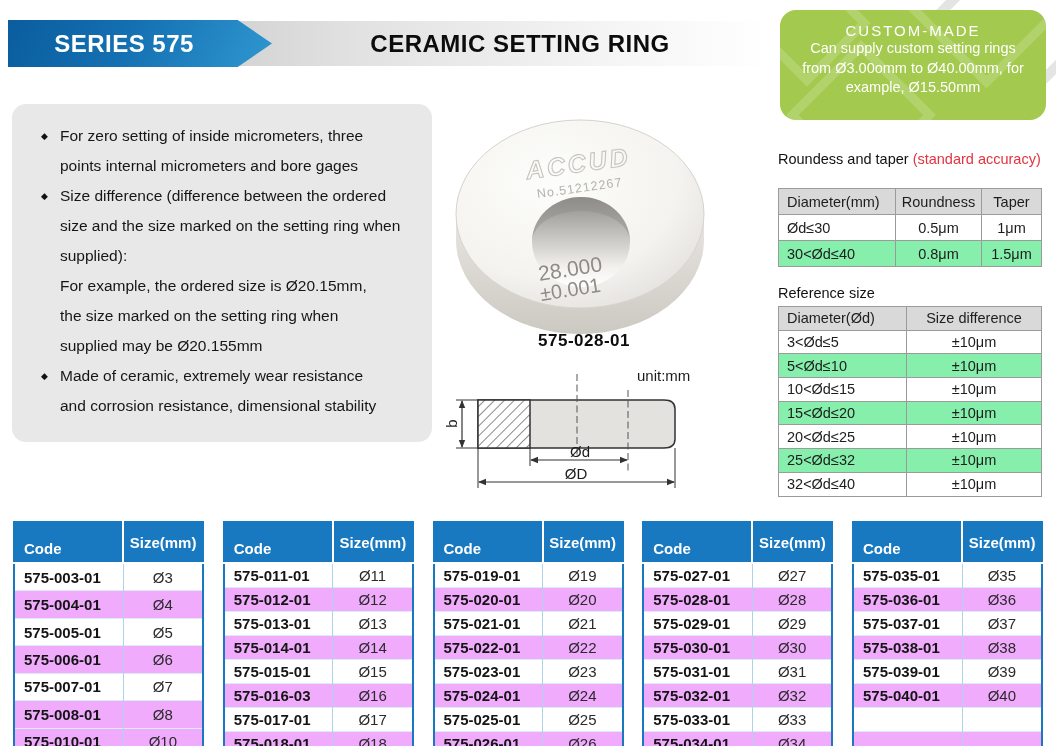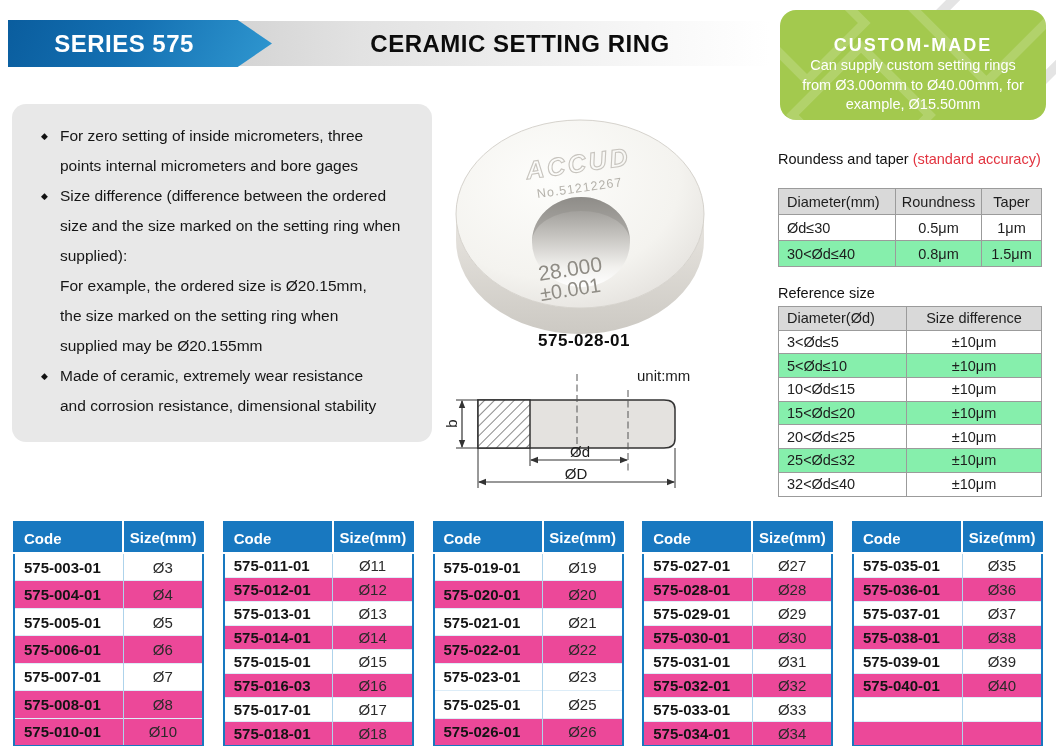--- a/index.html
+++ b/index.html
@@ -18,21 +18,21 @@
     font-size:24px;font-weight:bold;color:#0c0c0c;letter-spacing:.5px;}
 
   
   .corner-wm{right:-28px;top:-46px;width:110px;height:110px;border:10px solid #e4e4e4;transform:rotate(45deg);}
   .custom{left:780px;top:10px;width:266px;height:110px;background:#a3c94e;border-radius:16px;
     overflow:hidden;color:#fff;text-align:center;}
   .custom .wm{position:absolute;border:9px solid rgba(255,255,255,.17);transform:rotate(45deg);}
   .wm1{left:-18px;top:-32px;width:72px;height:72px;}
   .wm2{left:28px;top:52px;width:88px;height:88px;}
   .wm3{left:150px;top:-58px;width:95px;height:95px;}
-  .custom-title{position:relative;margin-top:25px;font-size:18px;font-weight:bold;letter-spacing:2px;}
+  .custom-title{position:relative;margin-top:12px;font-size:15px;font-weight:normal;letter-spacing:2px;}
   .custom-line{position:relative;font-size:14.5px;line-height:19.5px;}
   .custom-line:first-of-type{margin-top:6px;}
 
   
   .features{left:12px;top:104px;width:420px;height:338px;background:#e8e8e8;border-radius:14px;
     padding-top:17px;box-sizing:border-box;}
   .feat-line{position:relative;margin:0 14px 0 48px;height:30px;line-height:30px;
     font-size:15.5px;color:#161616;white-space:nowrap;}
   .feat-line .bullet{position:absolute;left:-19px;top:0;font-size:9px;color:#111;}
 
@@ -63,27 +63,27 @@
   .spec th{background:#d9d9d9;font-weight:normal;text-align:left;}
   .spec .c{text-align:center;padding:0;}
   .spec tr.alt td{background:#86efac;}
   .acc{left:778px;top:188px;}
   .ref{left:778px;top:306px;}
   .ref th,.ref td{height:22.7px;}
 
   
   .codes{left:13px;top:521px;width:1030px;display:flex;justify-content:space-between;}
   table.code{border-collapse:collapse;table-layout:fixed;width:191px;border:2px solid #1878c0;font-size:15px;}
-  .code th{background:#1878c0;color:#fff;height:27px;text-align:left;padding:2px 0 0 9px;
+  .code th{background:#1878c0;color:#fff;height:27px;text-align:left;padding:12px 0 0 9px;
     border-bottom:2px solid #fff;}
   .code th+th{border-left:2px solid #fff;text-align:center;padding:0;margin-left:32px;}
   .code td{height:23px;border-top:1px solid #ddedf8;padding:0;}
   .code td.codecell{font-weight:bold;padding-left:9px;color:#141414;}
   .code td.sizecell{text-align:center;color:#2a2a2a;border-left:1px solid #aed3eb;}
-  .code tr.alt td{background:#ec4899;}
+  .code tr.alt td{background:#f0abfc;}
 </style>
 </head>
 <body>
 
 <div class="abs corner-wm"></div>
 
 <div class="abs banner-gray"></div>
 <div class="abs banner-blue">
   <span>SERIES 575</span>
 </div>
@@ -394,20 +394,24 @@
           <td class="sizecell">Ø21</td>
         </tr>
       <tr class="alt">
           <td class="codecell">575-022-01</td>
           <td class="sizecell">Ø22</td>
         </tr>
       <tr>
           <td class="codecell">575-023-01</td>
           <td class="sizecell">Ø23</td>
         </tr>
+      <tr class="alt">
+          <td class="codecell">575-024-01</td>
+          <td class="sizecell">Ø24</td>
+        </tr>
       <tr>
           <td class="codecell">575-025-01</td>
           <td class="sizecell">Ø25</td>
         </tr>
       <tr class="alt">
           <td class="codecell">575-026-01</td>
           <td class="sizecell">Ø26</td>
         </tr>
     </tbody>
   </table>

